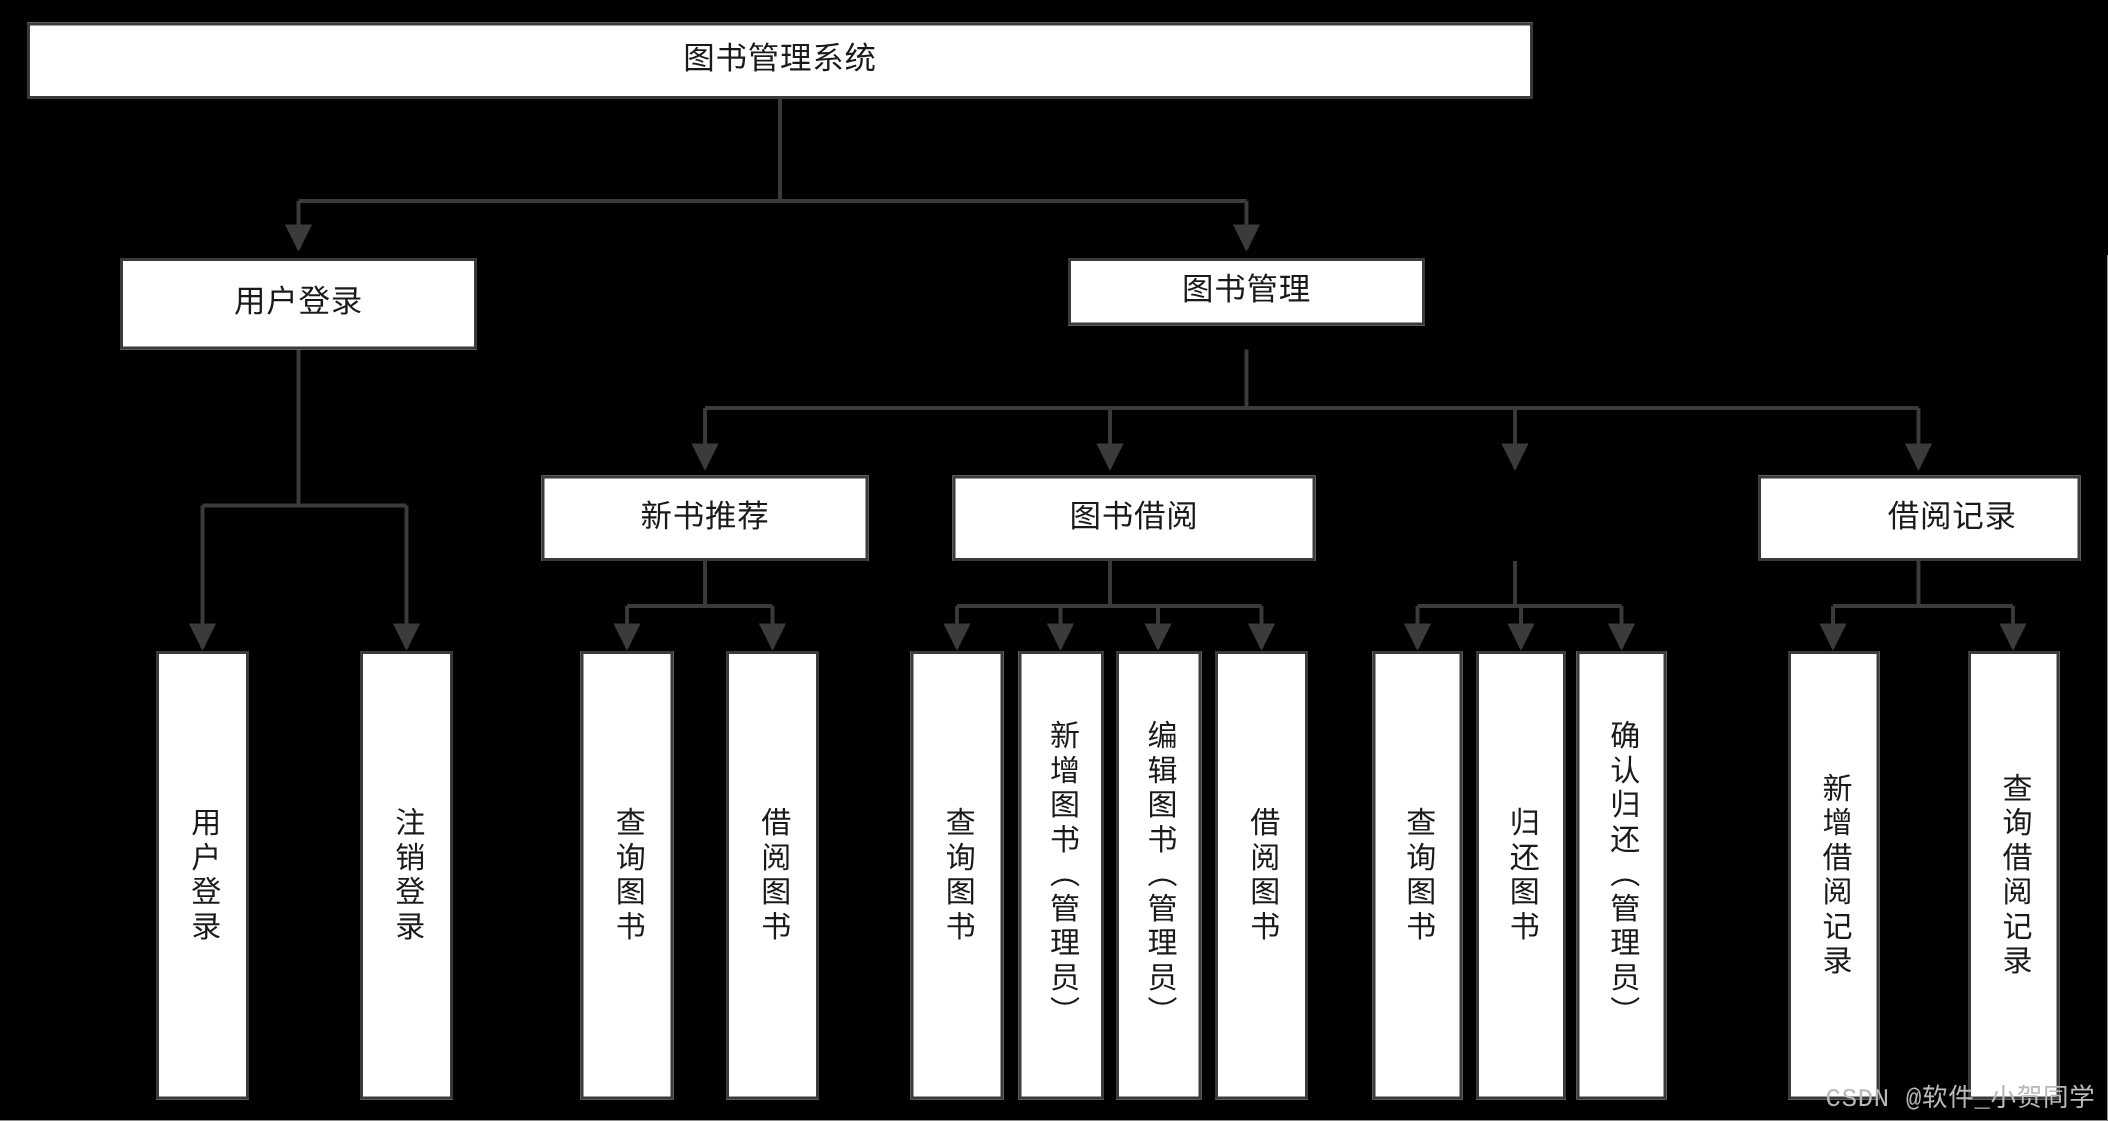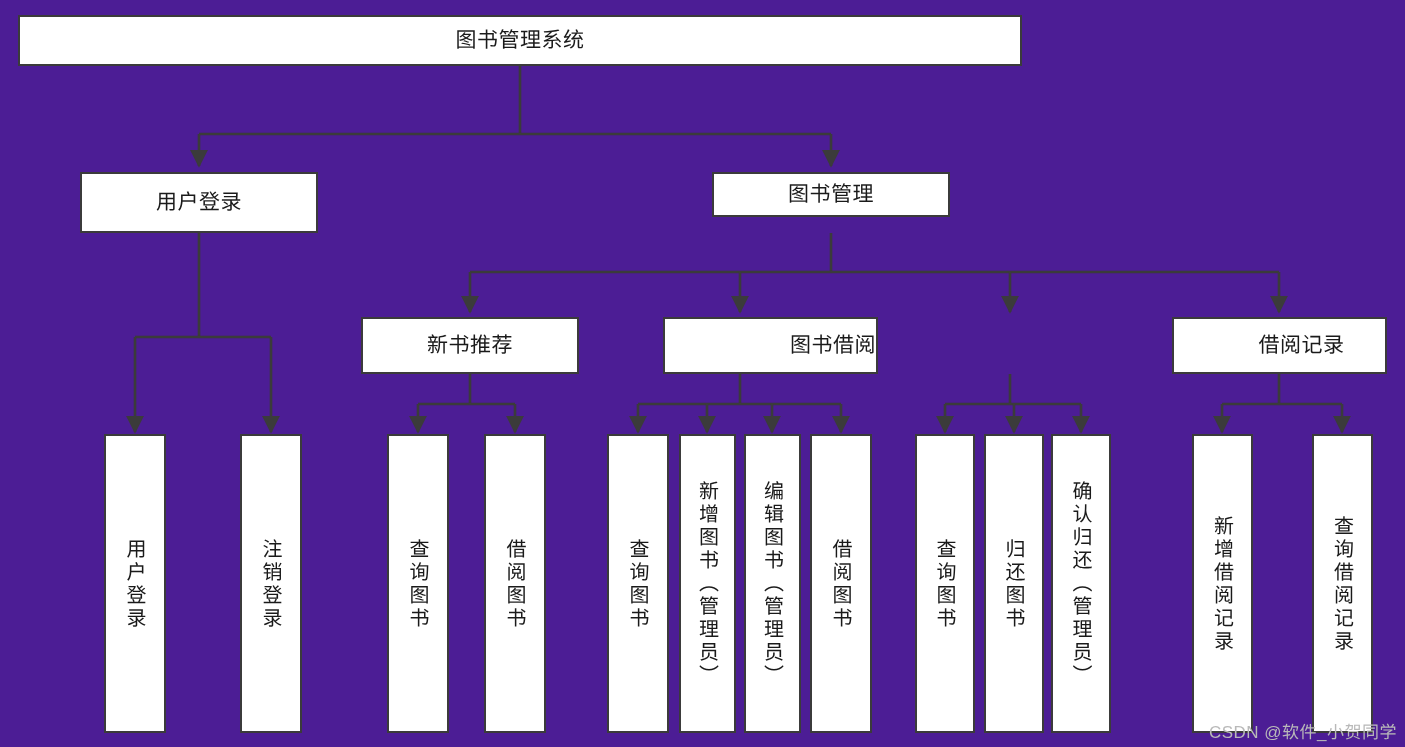--- a/index.html
+++ b/index.html
@@ -8,21 +8,21 @@
     padding: 0;
     background: #ffffff;
   }
   body {
     font-family: "Liberation Sans", "DejaVu Sans", sans-serif;
   }
   #canvas {
     position: relative;
     width: 1405px;
     height: 747px;
-    background: #4c1d95;
+    background: #000000;
     overflow: hidden;
   }
   #wires {
     position: absolute;
     left: 0;
     top: 0;
     width: 1405px;
     height: 747px;
     pointer-events: none;
   }
@@ -67,21 +67,21 @@
   }
   #watermark {
     position: absolute;
     right: 8px;
     bottom: 4px;
     font-size: 17px;
     color: #b9b9b9;
     letter-spacing: 0.5px;
     white-space: nowrap;
     z-index: 5;
-    font-family: Liberation Sans, sans-serif;
+    font-family: Liberation Mono, monospace;
   }
 </style>
 </head>
 <body>
 
 <div id="canvas">
 
   <svg id="wires" viewBox="0 0 1405 747" width="1405" height="747" xmlns="http://www.w3.org/2000/svg">
     <defs>
       <marker id="arw" viewBox="0 0 10 10" refX="9" refY="5" markerWidth="7" markerHeight="7" orient="auto-start-reverse">
@@ -141,21 +141,21 @@
   </div>
 
   <div class="node horiz" style="left:712px; top:172px; width:238px; height:45px;">
     <span class="label">图书管理</span>
   </div>
 
   <div class="node horiz" style="left:361px; top:317px; width:218px; height:57px;justify-content:center;">
     <span class="label">新书推荐</span>
   </div>
 
-  <div class="node horiz" style="left:663px; top:317px; width:215px; height:57px;justify-content:flex-end;">
+  <div class="node horiz" style="left:635px; top:317px; width:242px; height:57px;">
     <span class="label">图书借阅</span>
   </div>
 
 
   <div class="node horiz" style="left:1172px; top:317px; width:215px; height:57px;padding-left:44px;">
     <span class="label">借阅记录</span>
   </div>
 
   <div class="node vert" style="left:104px; top:434px; width:62px; height:299px;">
     <span class="label">用户登录</span>

